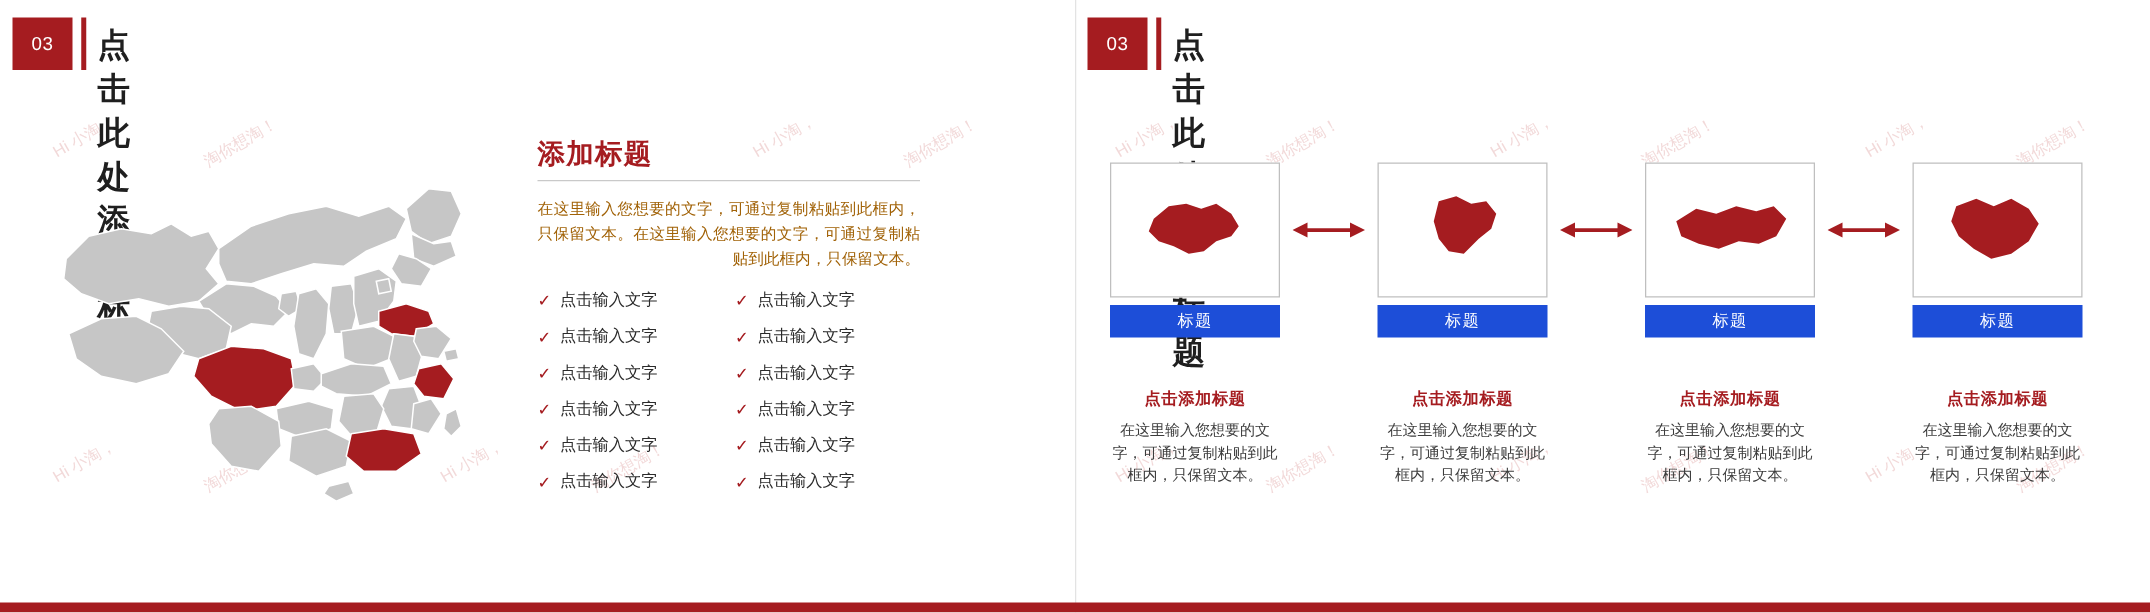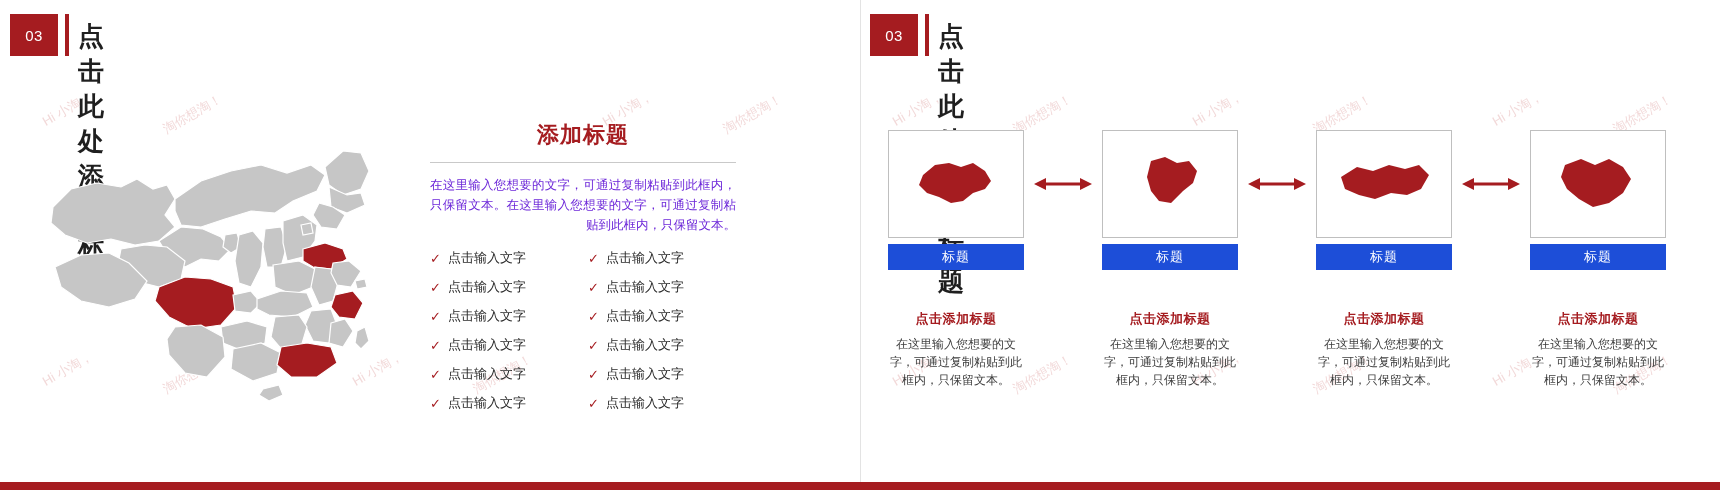--- a/index.html
+++ b/index.html
@@ -98,36 +98,36 @@
   
   .txt-col {
     position: absolute;
     left: 430px; top: 108px;
     width: 306px;
   }
   .txt-title {
     font-size: 22px;
     font-weight: bold;
     color: #a51c20;
-    text-align: center;
+    text-align: left;
     letter-spacing: 1px;
-    margin: 12px;
+    margin: 0;
     font-family: Liberation Serif, serif;
   }
   .txt-title-rule {
     margin-top: 6px;
     height: 1px;
     background: #c9c9c9;
     width: 100%;
   }
   .txt-para {
     margin-top: 12px;
     font-size: 12.5px;
     line-height: 20px;
-    color: #6d28d9;
+    color: #a16207;
     text-align: justify;
     text-align-last: right;
   }
   .check-grid {
     margin-top: 14px;
     display: grid;
     grid-template-columns: 1fr 1fr;
     grid-column-gap: 10px;
     grid-row-gap: 11px;
   }

